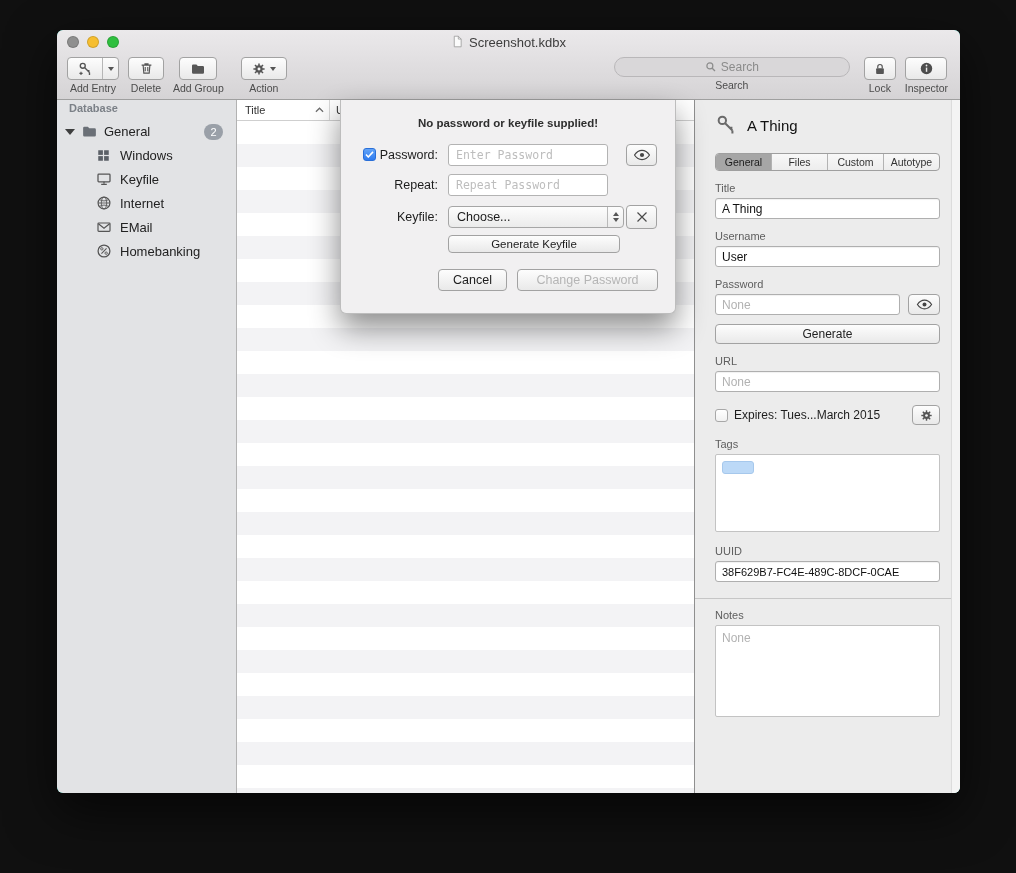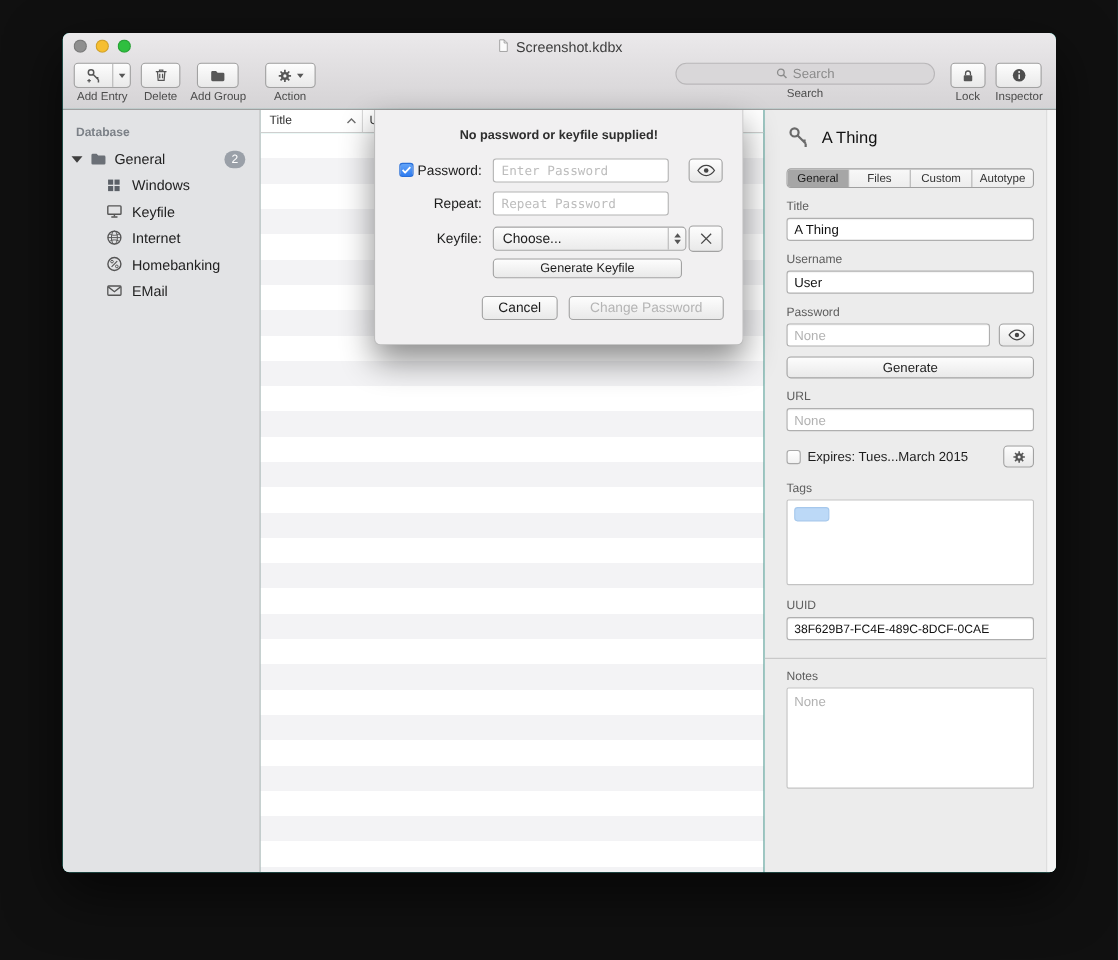--- a/index.html
+++ b/index.html
@@ -35,21 +35,21 @@
   .tb-spacer { flex:1; }
   .searchwrap { display:flex; flex-direction:column; align-items:center; margin-right:14px; }
   .searchfield { width:236px; height:20px; border-radius:10px; background:#d9d7d9;
                  border:1px solid #b9b7b9; display:flex; align-items:center; justify-content:center; gap:4px; }
   .searchfield .ph { font-size:12px; color:#8b8b8b; }
 
   
   .content { flex:1; display:flex; min-height:0; }
 
   
-  .sidebar { width:180px; background:#e2e3e5; border-right:1px solid #b2b2b2; padding-top:13px; flex:0 0 auto; }
+  .sidebar { width:180px; background:#e2e3e5; border-right:1px solid #b2b2b2; padding-top:0; flex:0 0 auto; }
   .sb-header { font-size:11px; font-weight:bold; color:#7b8087; padding:2px 0 6px 12px; }
   .sb-group { display:flex; align-items:center; height:23px; padding-left:8px; }
   .disc { width:0; height:0; border-left:5px solid transparent; border-right:5px solid transparent;
           border-top:6px solid #3e3e3e; margin-right:6px; }
   .sb-group-label { font-size:13px; color:#222; margin-left:6px; flex:1; }
   .badge { min-width:19px; height:16px; border-radius:9px; background:#9aa0a8; color:#fff; font-size:11px;
            display:flex; align-items:center; justify-content:center; margin-right:13px; padding:0 4px; }
   .sb-item { display:flex; align-items:center; height:24px; padding-left:38px; }
   .sb-item .lbl { font-size:13px; color:#222; margin-left:8px; }
   .sb-icon { width:17px; height:17px; display:flex; align-items:center; justify-content:center; }
@@ -271,36 +271,36 @@
                 <ellipse cx="10" cy="10" rx="3.4" ry="7.4" fill="none" stroke="#555" stroke-width="1.1"></ellipse>
                 <line x1="2.6" y1="10" x2="17.4" y2="10" stroke="#555" stroke-width="1.1"></line>
                 <path d="M4 5.6C8 8 12 8 16 5.6M4 14.4C8 12 12 12 16 14.4" stroke="#555" stroke-width="1.1" fill="none"></path>
               </svg>
           </span>
           <span class="lbl">Internet</span>
         </div>
         <div class="sb-item">
           <span class="sb-icon">
             <svg viewBox="0 0 20 20" width="16" height="16">
+                <rect x="2.5" y="5" width="15" height="10.5" rx="1" fill="none" stroke="#555" stroke-width="1.5"></rect>
+                <path d="M3 6l7 5.5L17 6" fill="none" stroke="#555" stroke-width="1.5"></path>
+              </svg>
+          </span>
+          <span class="lbl">EMail</span>
+        </div>
+        <div class="sb-item">
+          <span class="sb-icon">
+            <svg viewBox="0 0 20 20" width="16" height="16">
                 <circle cx="10" cy="10" r="7.4" fill="none" stroke="#555" stroke-width="1.6"></circle>
                 <line x1="6.8" y1="13.2" x2="13.2" y2="6.8" stroke="#555" stroke-width="1.3"></line>
                 <circle cx="7.3" cy="7.3" r="1.5" fill="none" stroke="#555" stroke-width="1.1"></circle>
                 <circle cx="12.7" cy="12.7" r="1.5" fill="none" stroke="#555" stroke-width="1.1"></circle>
               </svg>
           </span>
           <span class="lbl">Homebanking</span>
-        </div>
-        <div class="sb-item">
-          <span class="sb-icon">
-            <svg viewBox="0 0 20 20" width="16" height="16">
-                <rect x="2.5" y="5" width="15" height="10.5" rx="1" fill="none" stroke="#555" stroke-width="1.5"></rect>
-                <path d="M3 6l7 5.5L17 6" fill="none" stroke="#555" stroke-width="1.5"></path>
-              </svg>
-          </span>
-          <span class="lbl">EMail</span>
         </div>
       </div>
 
       <div class="entrylist">
         <div class="list-header">
           <div class="col-title">
             <span>Title</span>
             <svg viewBox="0 0 10 6" width="9" height="6">
                 <path d="M1 5l4-4 4 4" fill="none" stroke="#6e6e6e" stroke-width="1.4"></path>
               </svg>

